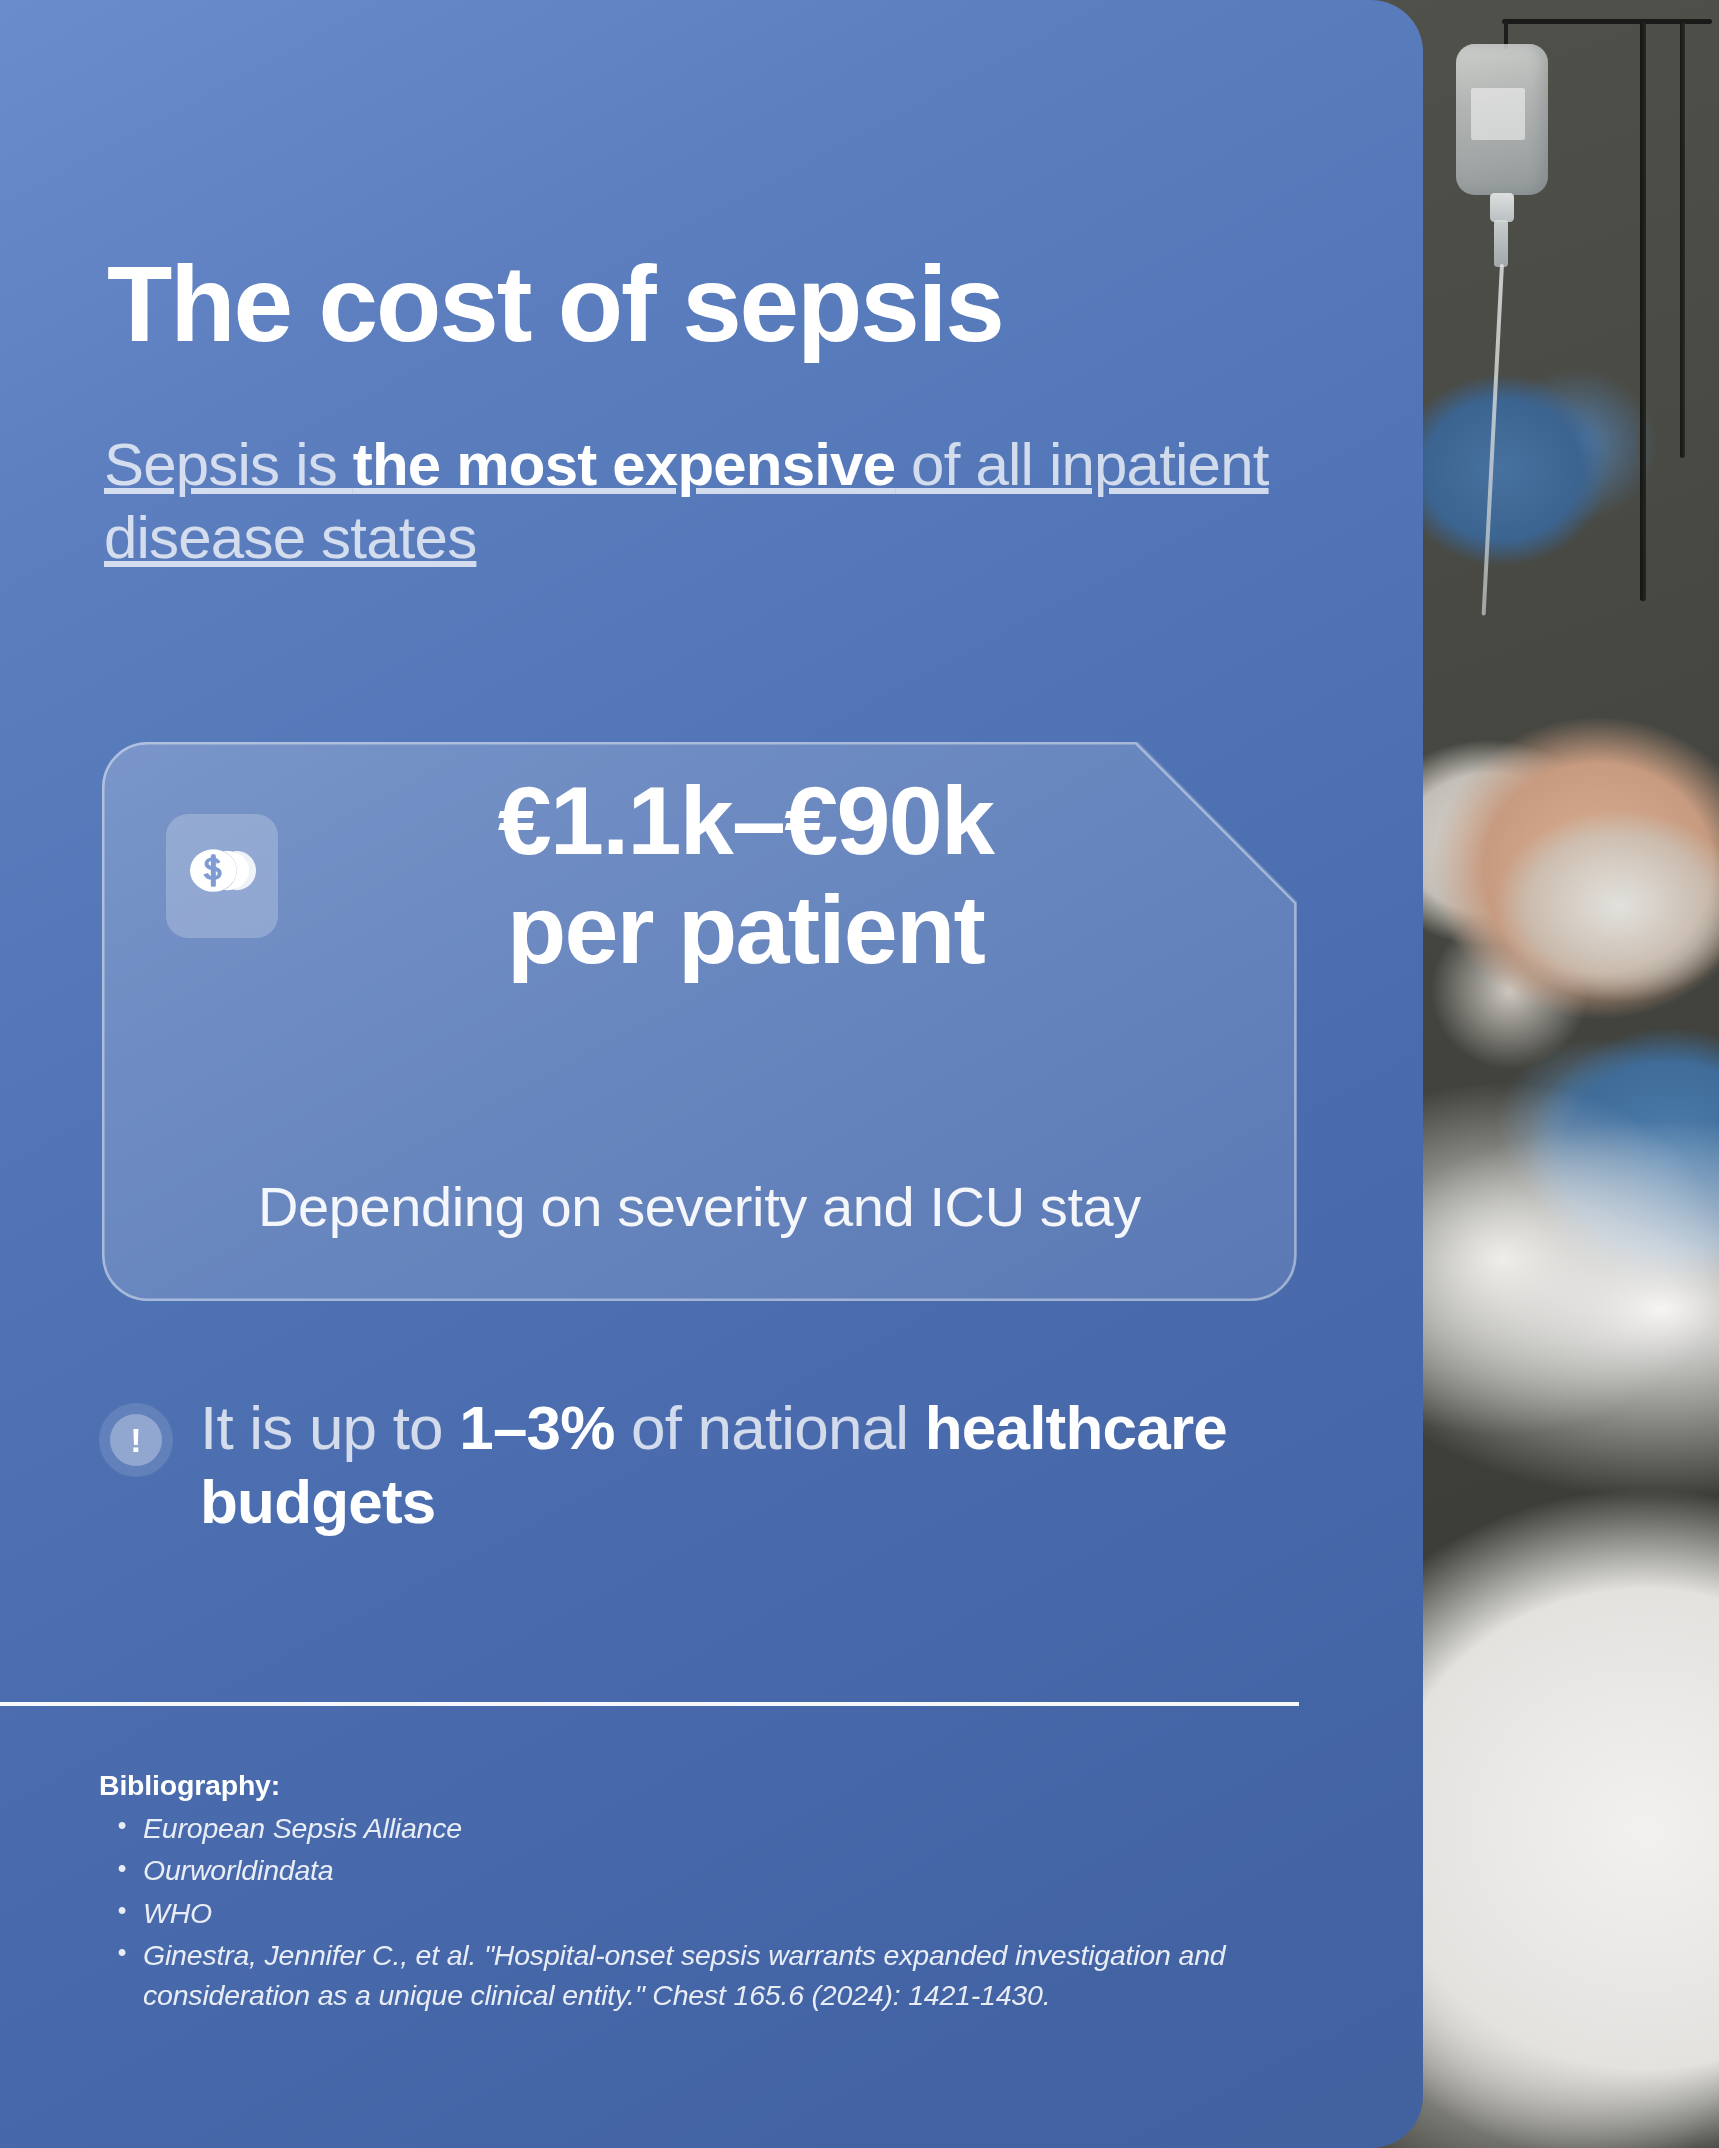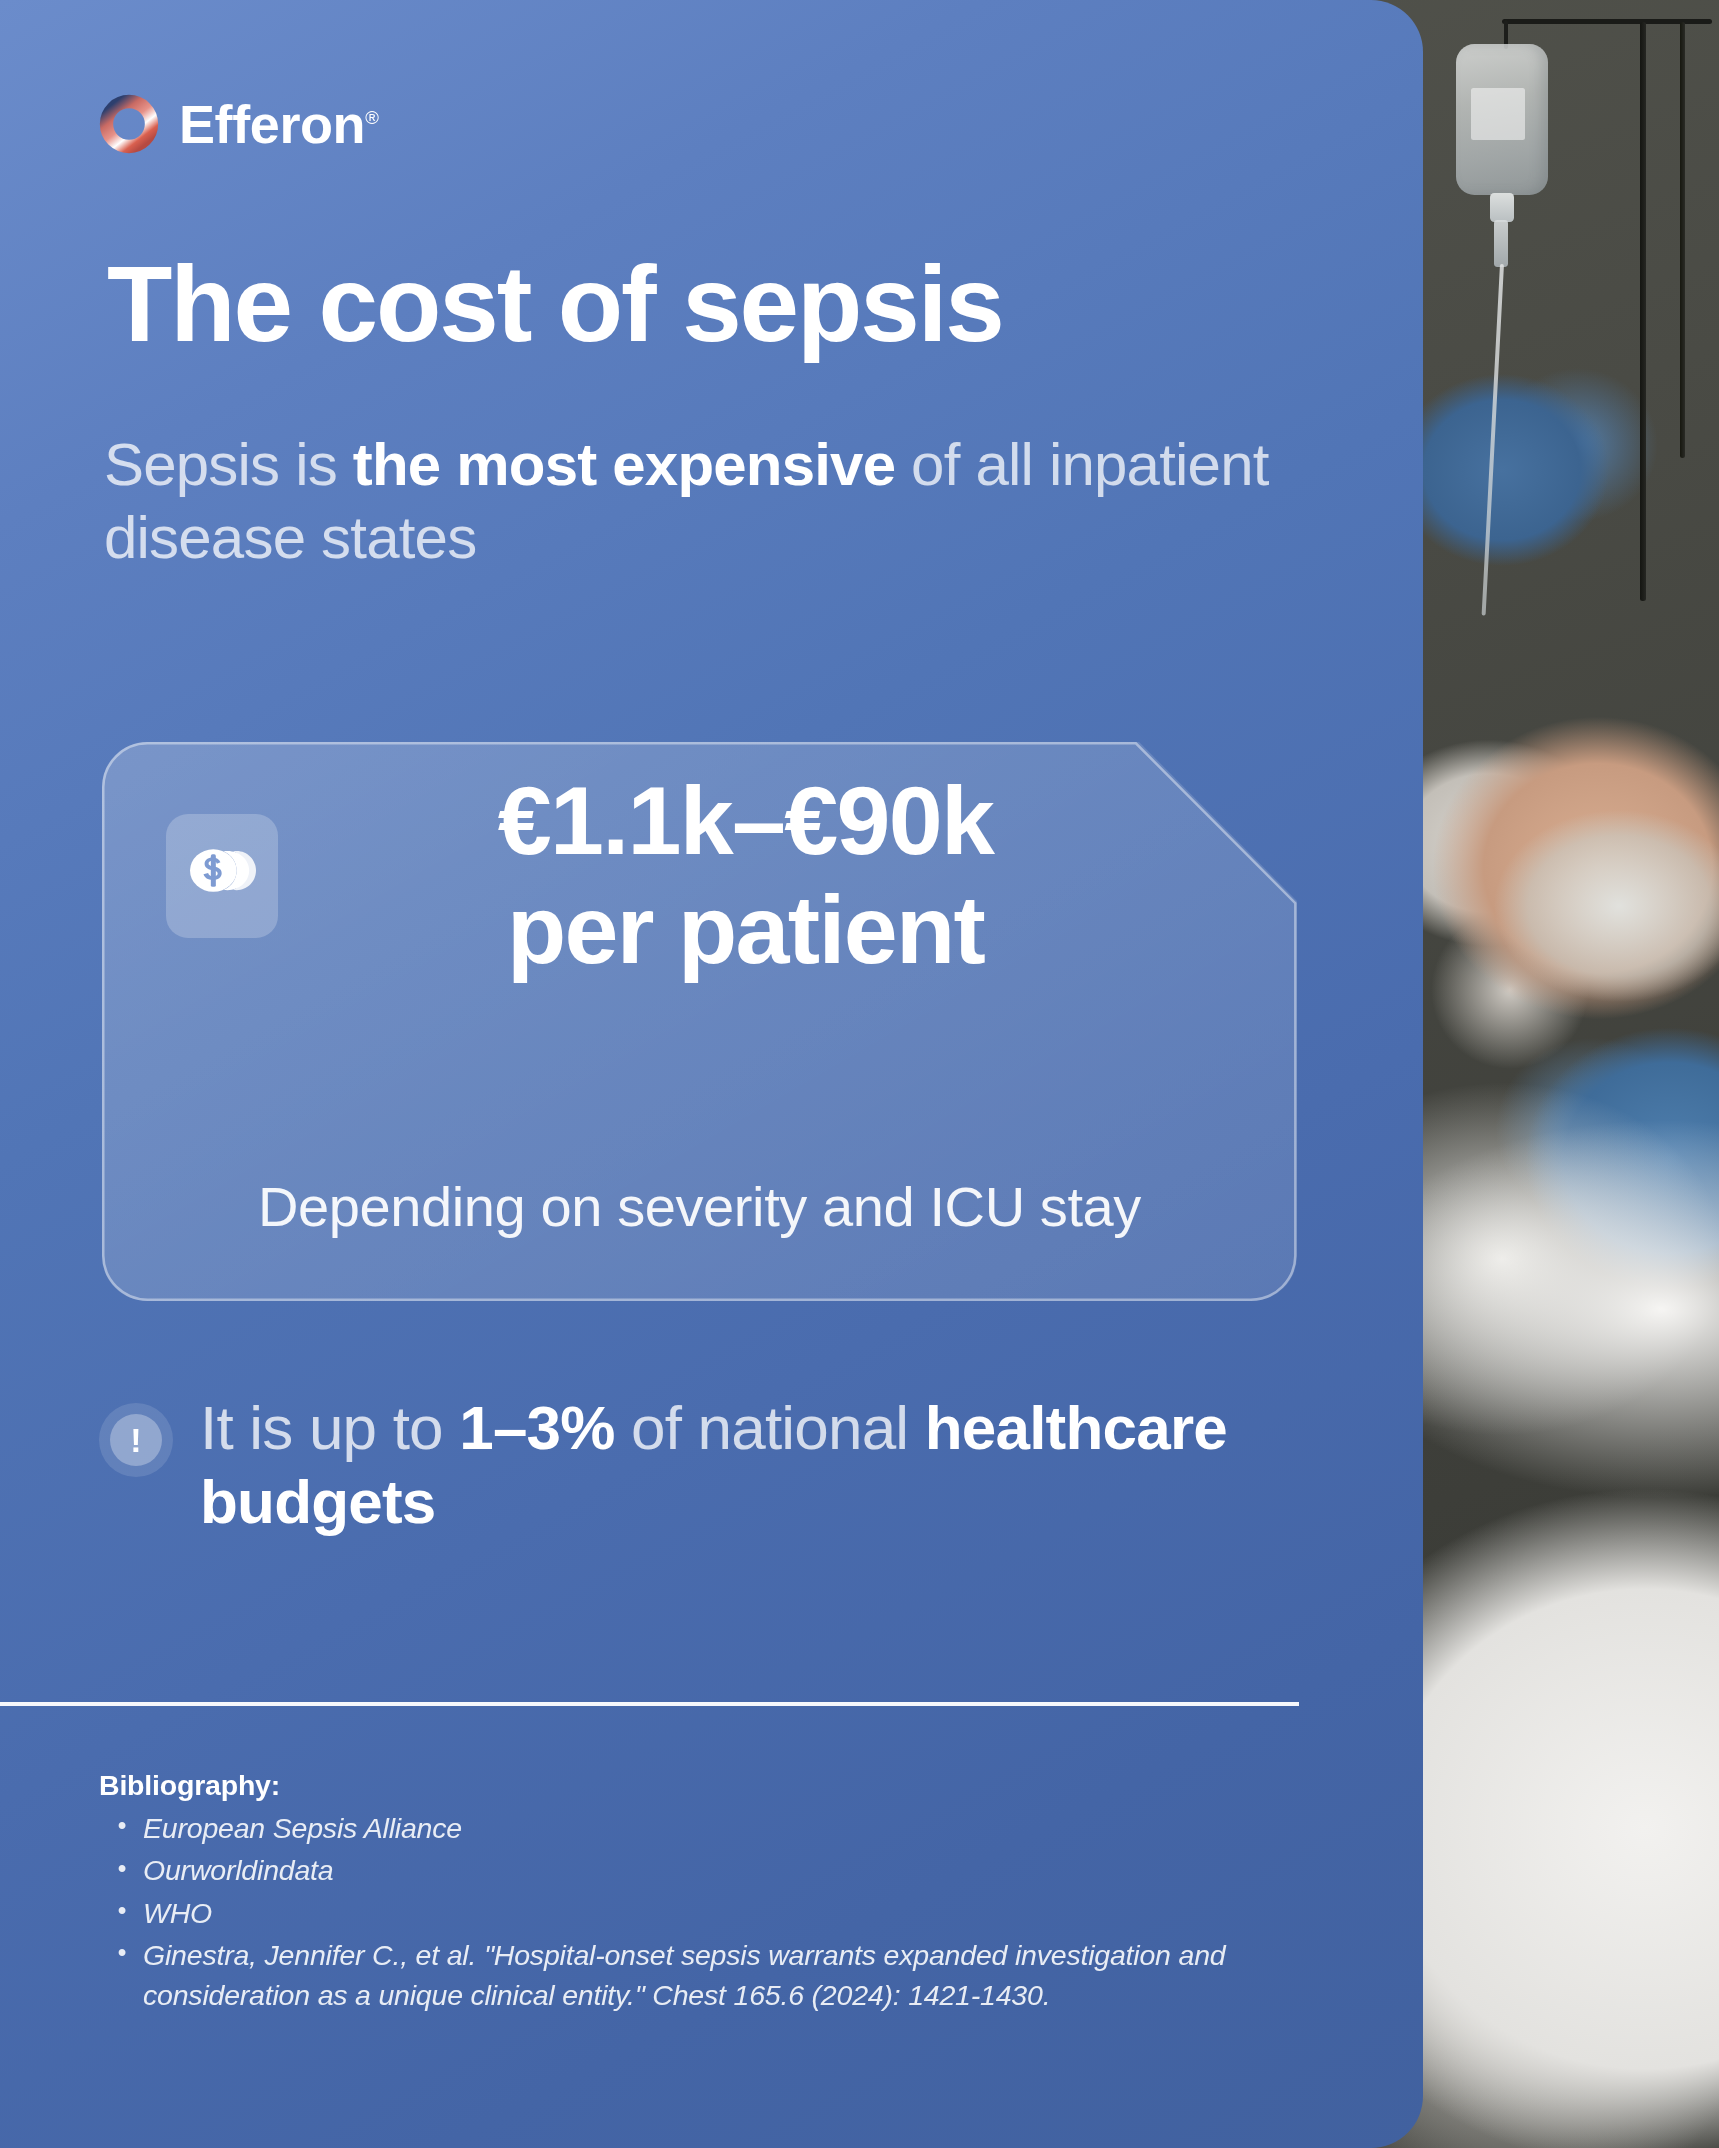--- a/index.html
+++ b/index.html
@@ -101,21 +101,21 @@
 
   
   .headline {
     position:absolute; left:107px; top:250px;
     color:#ffffff; font-size:107px; font-weight:700; letter-spacing:-2.1px; line-height:1.02;
   }
   
   .subhead {
     position:absolute; left:104px; top:428px; width:1225px;
     font-size:60px; line-height:1.22; letter-spacing:-0.8px;
-    color:rgba(255,255,255,0.74); font-weight:400;
+    color:rgba(255,255,255,0.74); font-weight:400;text-decoration:underline;
   }
   .subhead b { color:#ffffff; font-weight:700; }
 
   
   .money-card {
     position:absolute; left:102px; top:742px; width:1195px; height:559px;
     background:linear-gradient(150deg, rgba(255,255,255,0.20) 0%, rgba(255,255,255,0.15) 45%, rgba(255,255,255,0.10) 100%);
     border-radius:45px;
     -webkit-clip-path: polygon(0 0, 1037px 0, 1195px 159px, 1195px 559px, 0 559px);
     clip-path: polygon(0 0, 1037px 0, 1195px 159px, 1195px 559px, 0 559px);
@@ -191,40 +191,20 @@
 <div class="iv-rail-v1"></div>
 <div class="iv-rail-v2"></div>
 <div class="iv-hook"></div>
 <div class="iv-bag"></div>
 <div class="iv-neck"></div>
 <div class="iv-drip"></div>
 <div class="iv-tube"></div>
 
 <div class="panel">
 
-  <div class="logo-row">
-    <span class="logo-mark">
-      <svg width="60" height="60" viewBox="0 0 72 72">
-        <defs>
-          <linearGradient id="ringGrad" x1="0.15" y1="0.05" x2="0.85" y2="0.95">
-            <stop offset="0%" stop-color="#2d3f6e"></stop>
-            <stop offset="24%" stop-color="#c96a63"></stop>
-            <stop offset="48%" stop-color="#e79289"></stop>
-            <stop offset="68%" stop-color="#ffffff"></stop>
-            <stop offset="86%" stop-color="#d9604f"></stop>
-            <stop offset="100%" stop-color="#b64a42"></stop>
-          </linearGradient>
-        </defs>
-        <circle cx="36" cy="36" r="27" fill="none" stroke="url(#ringGrad)" stroke-width="16"></circle>
-      </svg>
-    </span>
-    <span class="logo-word">
-      <span>Efferon</span><span class="logo-reg">®</span>
-    </span>
-  </div>
 
   <h1 class="headline">The cost of sepsis</h1>
 
   <p class="subhead">
     <span>Sepsis is </span><b>the most expensive</b><span> of all inpatient disease states</span>
   </p>
 
   <div class="money-card">
     <div class="coin-badge">
       <svg width="69" height="60" viewBox="0 0 82 72">

